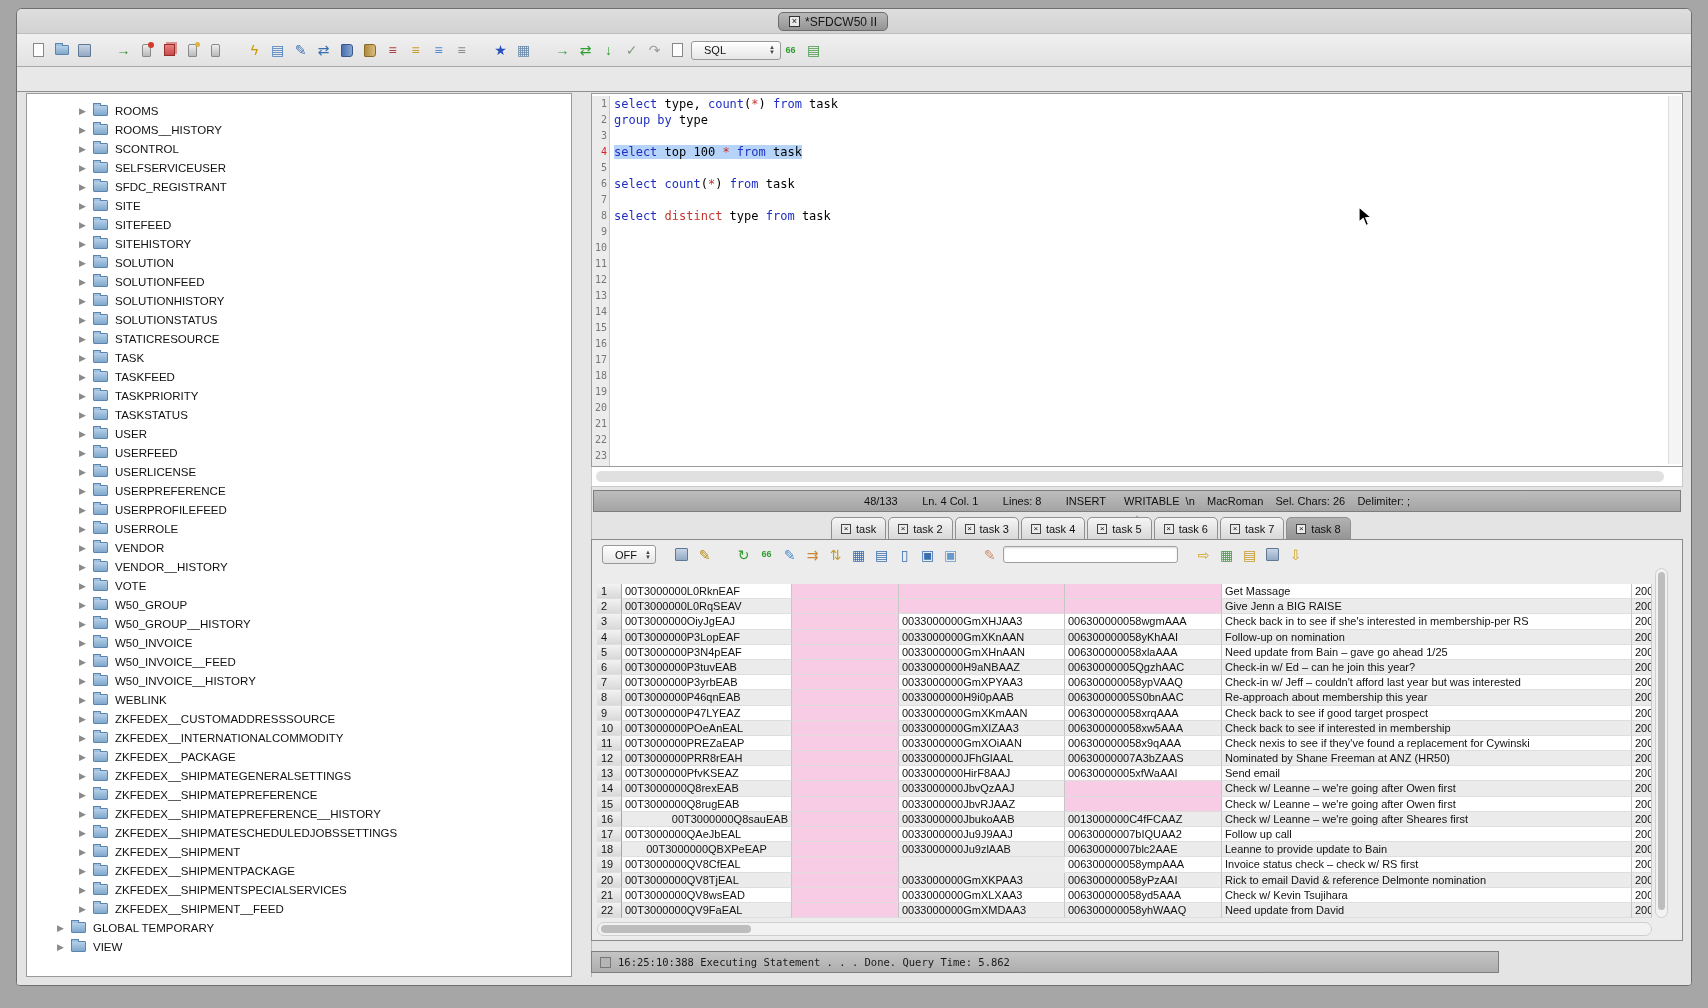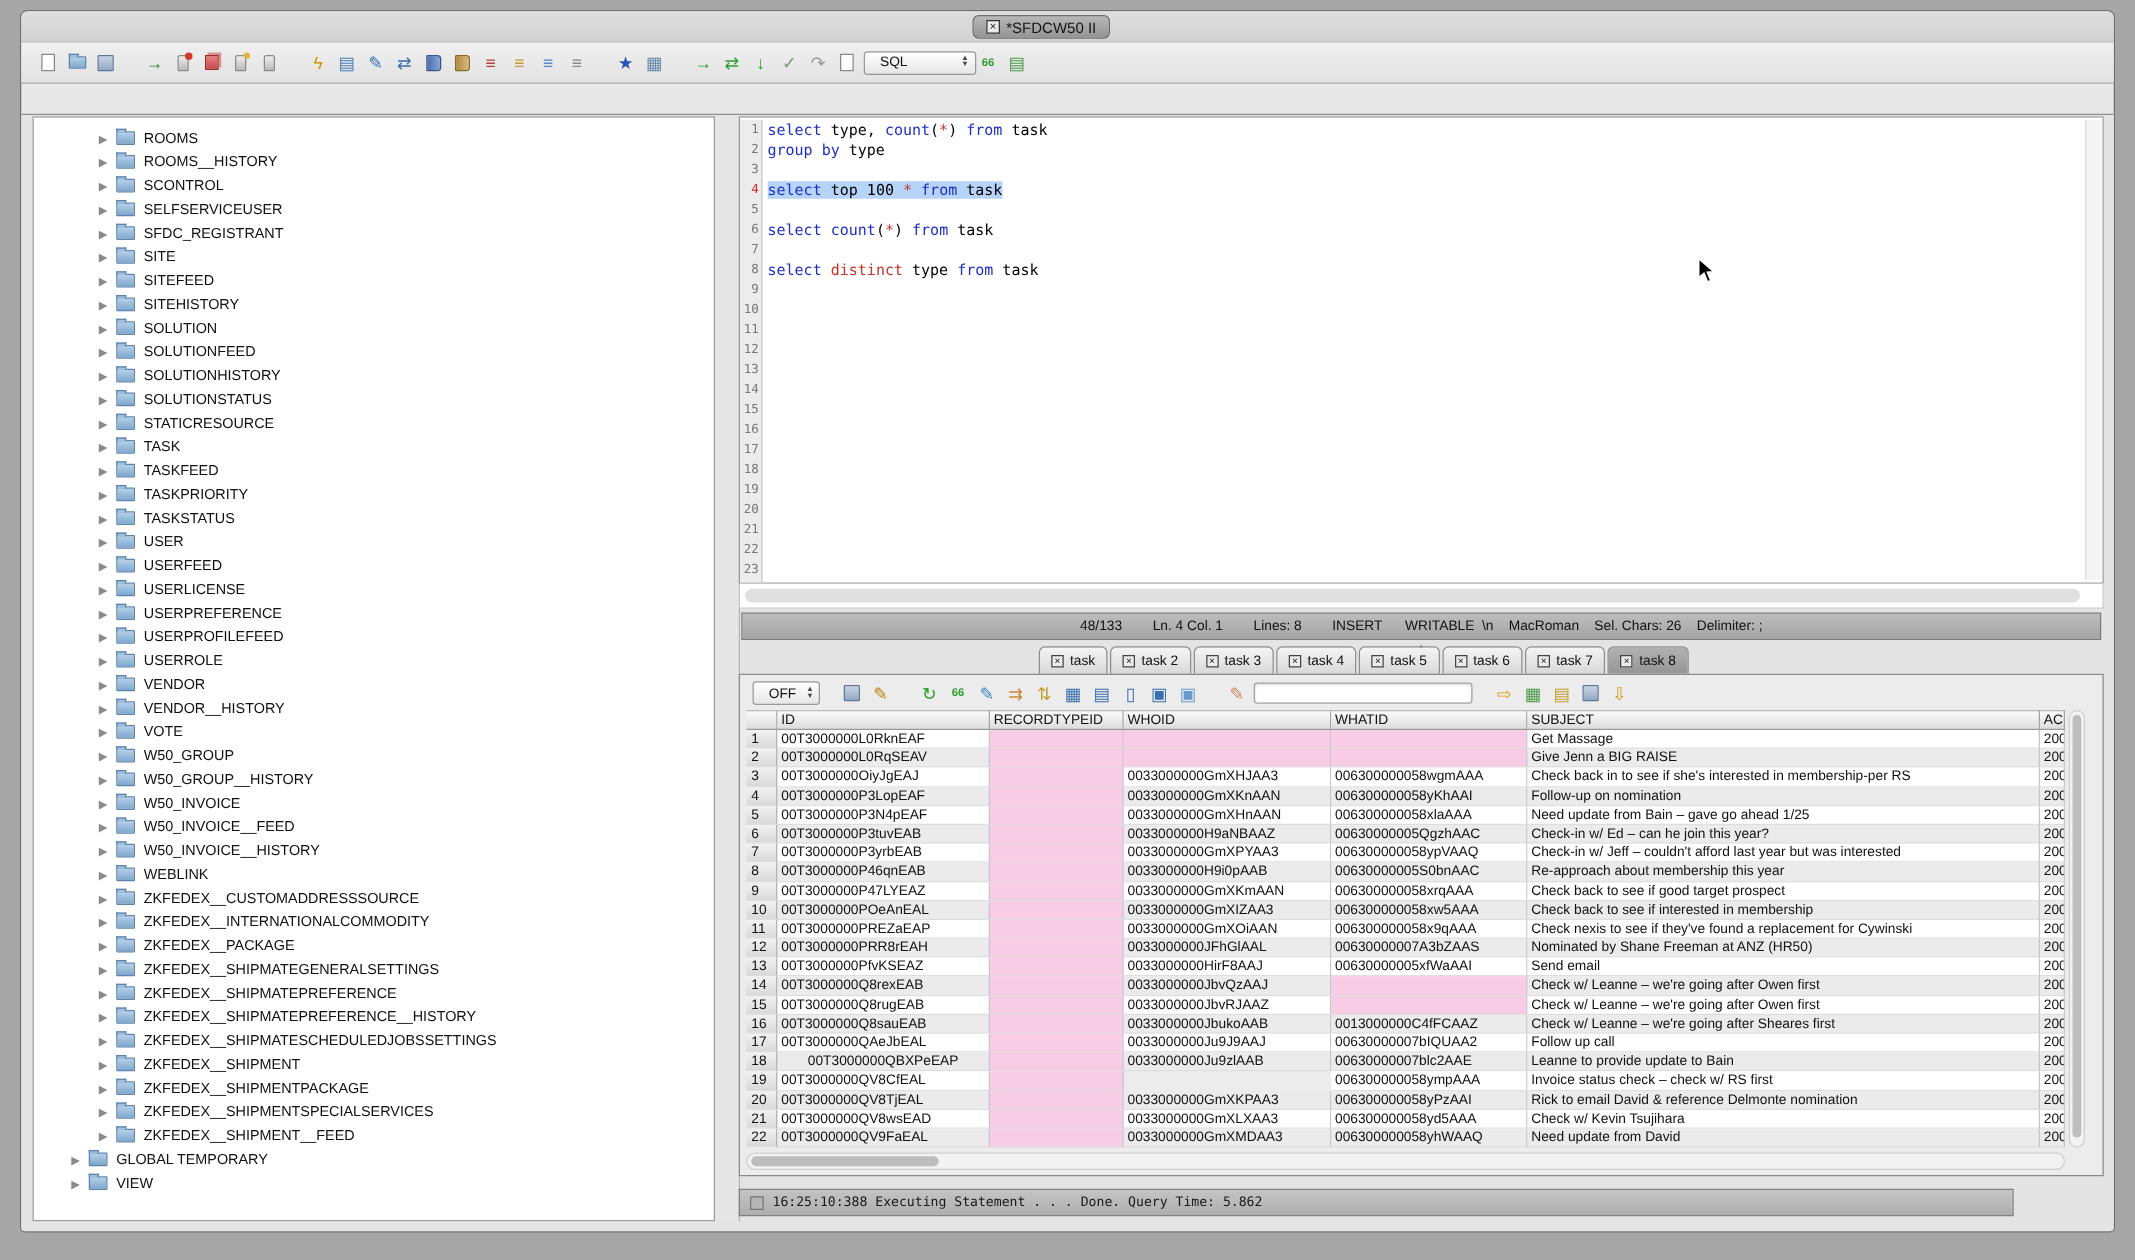--- a/index.html
+++ b/index.html
@@ -72,21 +72,21 @@
   .grow{display:flex;height:15.2px;}
   .grow.even .c{background:#ebebeb;}
   .c{background:#fff;border-right:1px solid #c6c6c6;border-bottom:1px solid #dedede;font-size:11px;line-height:14px;padding:0 3px;box-sizing:border-box;white-space:nowrap;overflow:hidden;color:#111;}
   .c.pink{background:#f9cce6 !important;}
   .c.rownum{background:linear-gradient(#f2f2f2,#d9d9d9) !important;border-right:1px solid #a5a5a5;padding-left:4px;}
   .ghscroll{position:absolute;left:5px;top:382px;width:1055px;height:14px;background:#f2f2f2;border:1px solid #cfcfcf;border-radius:7px;box-sizing:border-box;}
   .ghthumb{position:absolute;left:3px;top:2px;width:150px;height:8px;background:#bdbdbd;border-radius:5px;}
   .gvscroll{position:absolute;left:1063px;top:28px;width:13px;height:350px;background:#f2f2f2;border:1px solid #cfcfcf;border-radius:7px;box-sizing:border-box;}
   .gvthumb{position:absolute;left:2px;top:3px;width:7px;height:338px;background:#bdbdbd;border-radius:5px;}
   
-  .bstatus{position:absolute;left:0;top:858px;width:1020px;height:22px;background:linear-gradient(#c4c4c4,#aeaeae);border:1px solid #808080;box-sizing:border-box;display:flex;align-items:center;font-family:"DejaVu Sans Mono",monospace;font-size:10.5px;color:#1a1a1a;white-space:pre;}
+  .bstatus{position:absolute;left:0;top:858px;width:908px;height:22px;background:linear-gradient(#c4c4c4,#aeaeae);border:1px solid #808080;box-sizing:border-box;display:flex;align-items:center;font-family:"DejaVu Sans Mono",monospace;font-size:10.5px;color:#1a1a1a;white-space:pre;}
   .bsq{width:9px;height:9px;background:#b5b5b5;border:1px solid #777;margin:0 7px 0 8px;flex:none;}
   
   .cursor{position:absolute;left:1358px;top:206px;z-index:50;}
 </style>
 </head>
 <body>
 
 <div class="window">
 
   <div class="tabstrip">
@@ -507,29 +507,20 @@
             <input class="search" style="">
             <span class="gap"></span>
             <span class="icon " style="color: rgb(212, 160, 23);">⇨</span>
             <span class="icon " style="color: rgb(74, 154, 74);">▦</span>
             <span class="icon " style="color: rgb(199, 154, 46);">▤</span>
             <span class="icon disk">
               <i class="sh-disk"></i>
             </span>
             <span class="icon " style="color: rgb(212, 160, 23);">⇩</span>
           </div>
-        <div class="gridhead" id="grid-header">
-            <div class="hc" style="width: 25px;"></div>
-            <div class="hc" style="width: 170px;">ID</div>
-            <div class="hc" style="width: 107px;">RECORDTYPEID</div>
-            <div class="hc" style="width: 166px;">WHOID</div>
-            <div class="hc" style="width: 157px;">WHATID</div>
-            <div class="hc" style="width: 410px;">SUBJECT</div>
-            <div class="hc" style="width: 20px;">AC</div>
-          </div>
         <div class="gridrows" id="grid-rows">
             <div class="grow">
               <div class="c rownum" style="width: 25px;">1</div>
               <div class="c" style="width: 170px;">00T3000000L0RknEAF</div>
               <div class="c pink" style="width: 107px;"></div>
               <div class="c pink" style="width: 166px;"></div>
               <div class="c pink" style="width: 157px;"></div>
               <div class="c" style="width: 410px;">Get Massage</div>
               <div class="c" style="width: 20px;">200</div>
             </div>
@@ -654,21 +645,21 @@
               <div class="c rownum" style="width: 25px;">15</div>
               <div class="c" style="width: 170px;">00T3000000Q8rugEAB</div>
               <div class="c pink" style="width: 107px;"></div>
               <div class="c" style="width: 166px;">0033000000JbvRJAAZ</div>
               <div class="c pink" style="width: 157px;"></div>
               <div class="c" style="width: 410px;">Check w/ Leanne – we're going after Owen first</div>
               <div class="c" style="width: 20px;">200</div>
             </div>
             <div class="grow even">
               <div class="c rownum" style="width: 25px;">16</div>
-              <div class="c" style="width: 170px;">00T3000000Q8sauEAB</div>
+              <div class="c" style="width: 170px; text-align: right;">00T3000000Q8sauEAB</div>
               <div class="c pink" style="width: 107px;"></div>
               <div class="c" style="width: 166px;">0033000000JbukoAAB</div>
               <div class="c" style="width: 157px;">0013000000C4fFCAAZ</div>
               <div class="c" style="width: 410px;">Check w/ Leanne – we're going after Sheares first</div>
               <div class="c" style="width: 20px;">200</div>
             </div>
             <div class="grow">
               <div class="c rownum" style="width: 25px;">17</div>
               <div class="c" style="width: 170px;">00T3000000QAeJbEAL</div>
               <div class="c pink" style="width: 107px;"></div>

